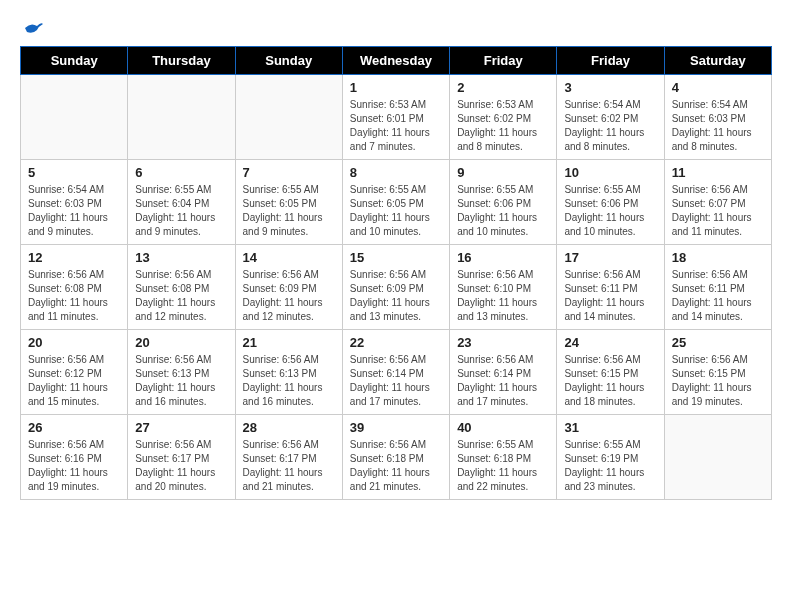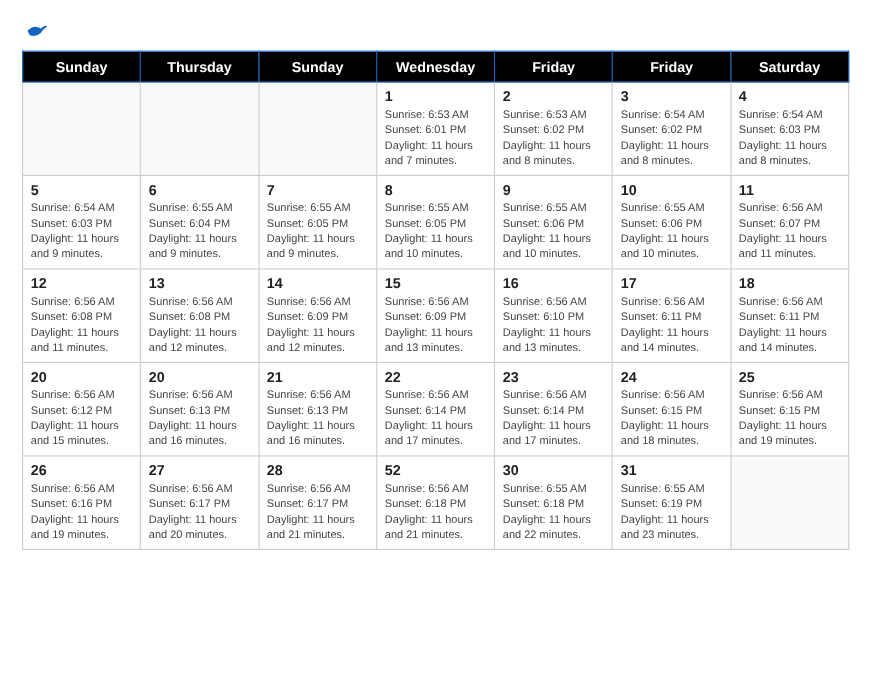--- a/index.html
+++ b/index.html
@@ -328,28 +328,28 @@
 and 20 minutes.</div>
         </td>
         <td>
           <span class="day-num">28</span>
           <div class="day-info" style="white-space: pre-line;">Sunrise: 6:56 AM
 Sunset: 6:17 PM
 Daylight: 11 hours
 and 21 minutes.</div>
         </td>
         <td>
-          <span class="day-num">52</span>
+          <span class="day-num">39</span>
           <div class="day-info" style="white-space: pre-line;">Sunrise: 6:56 AM
 Sunset: 6:18 PM
 Daylight: 11 hours
 and 21 minutes.</div>
         </td>
         <td>
-          <span class="day-num">30</span>
+          <span class="day-num">40</span>
           <div class="day-info" style="white-space: pre-line;">Sunrise: 6:55 AM
 Sunset: 6:18 PM
 Daylight: 11 hours
 and 22 minutes.</div>
         </td>
         <td>
           <span class="day-num">31</span>
           <div class="day-info" style="white-space: pre-line;">Sunrise: 6:55 AM
 Sunset: 6:19 PM
 Daylight: 11 hours

